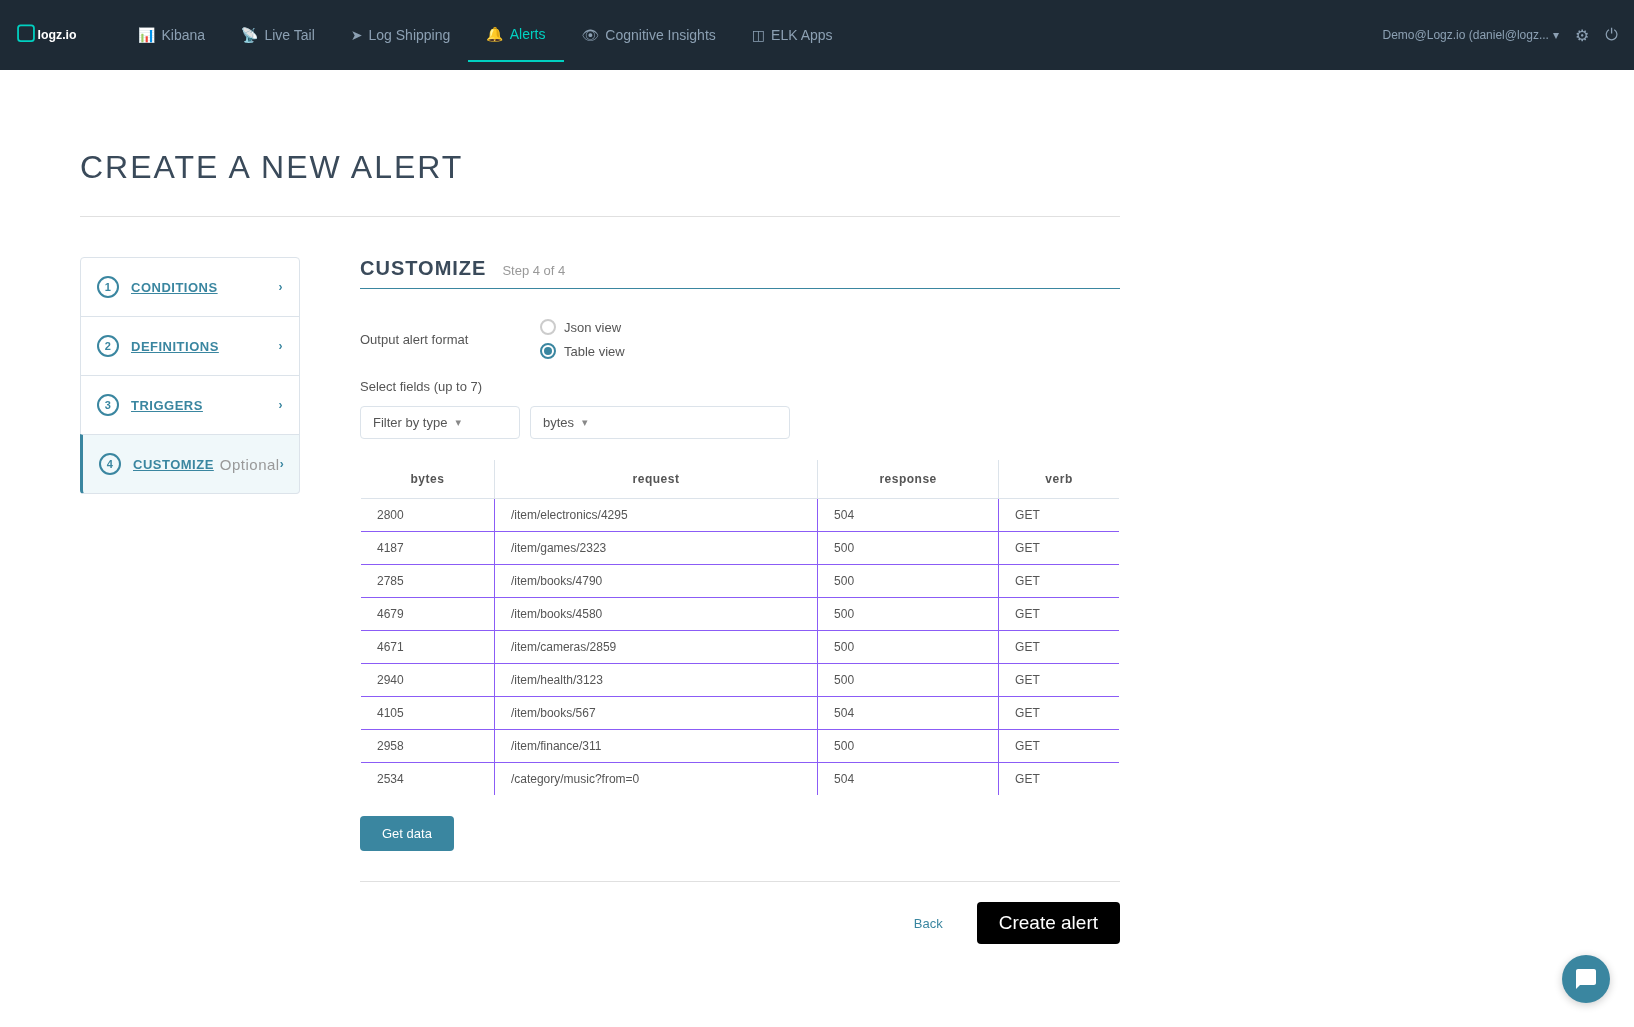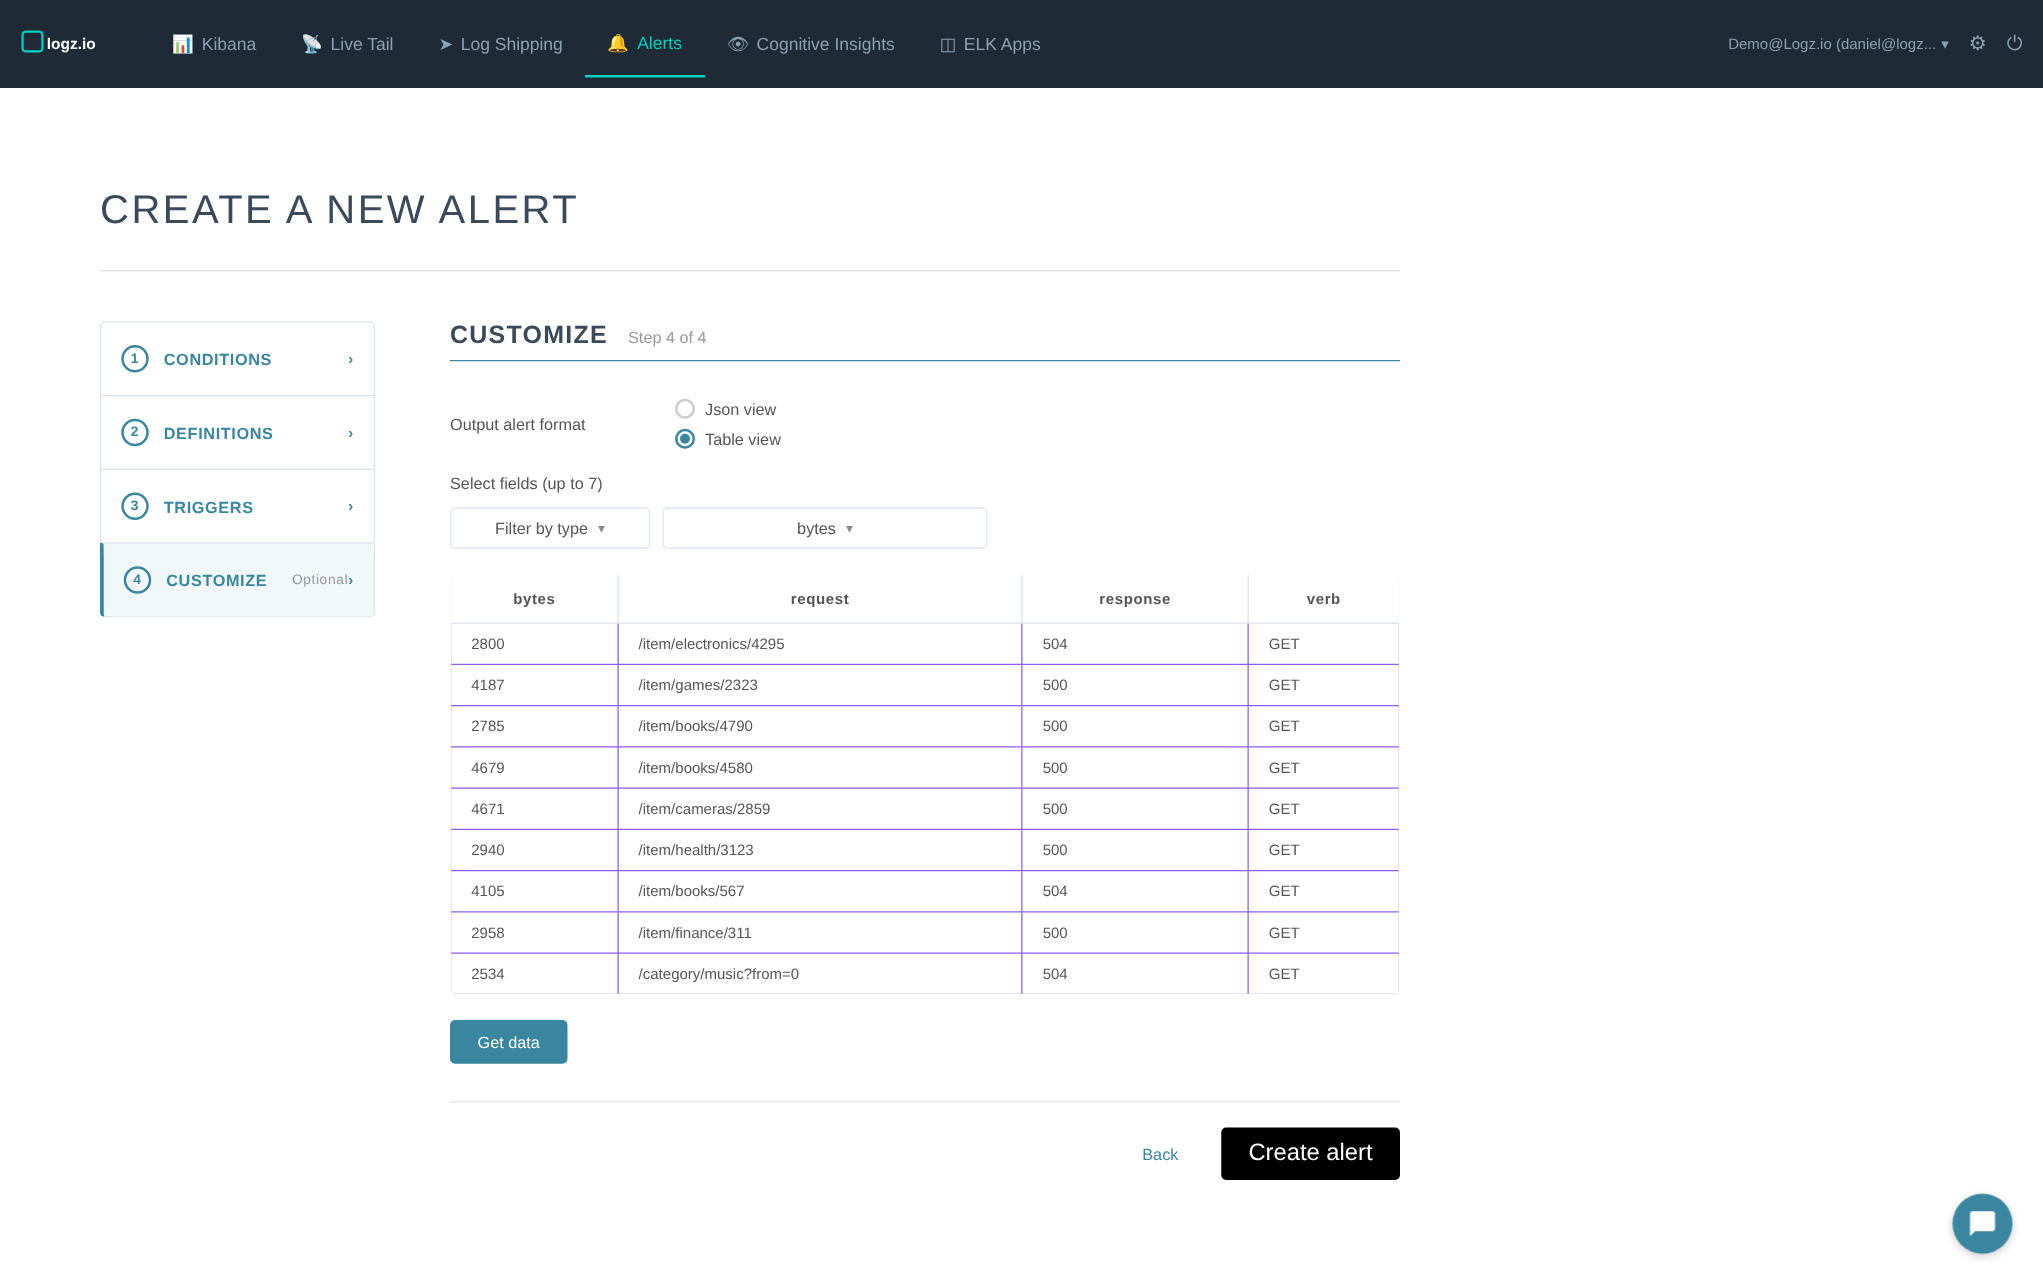--- a/index.html
+++ b/index.html
@@ -127,23 +127,23 @@
       border: 2px solid #3a86a0;
       display: flex;
       align-items: center;
       justify-content: center;
       font-size: 11px;
       font-weight: 700;
       margin-right: 12px;
       flex-shrink: 0;
       color: #3a86a0;
     }
-    .sidebar-item-label { flex: 1; }
+    .sidebar-item-label { flex: 1; text-decoration: underline; }
     .sidebar-item-optional {
-      font-size: 11px;
+      font-size: 15px;
       font-weight: 400;
       color: #999;
       margin-left: 6px;
     }
     .sidebar-chevron {
       font-size: 12px;
       color: #3a86a0;
     }
 
     
@@ -226,21 +226,21 @@
       margin-bottom: 12px;
     }
     .select-row {
       display: flex;
       gap: 10px;
       margin-bottom: 20px;
     }
     .select-dropdown {
       display: flex;
       align-items: center;
-      justify-content: center;
+      justify-content: flex-start;
       border: 1px solid #dce3ea;
       border-radius: 4px;
       padding: 8px 12px;
       cursor: pointer;
       background: #fff;
       font-size: 13px;
       color: #555;
     }
     .select-dropdown.type { width: 160px; }
     .select-dropdown.field { width: 260px; }

